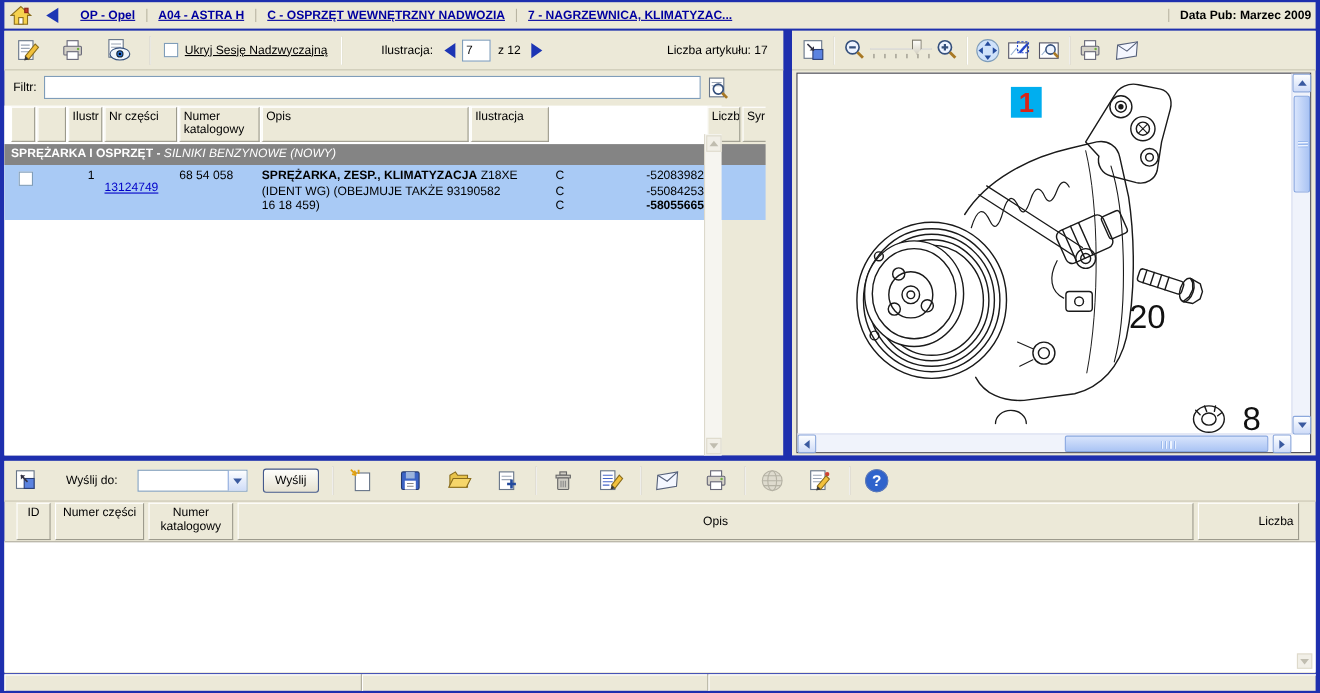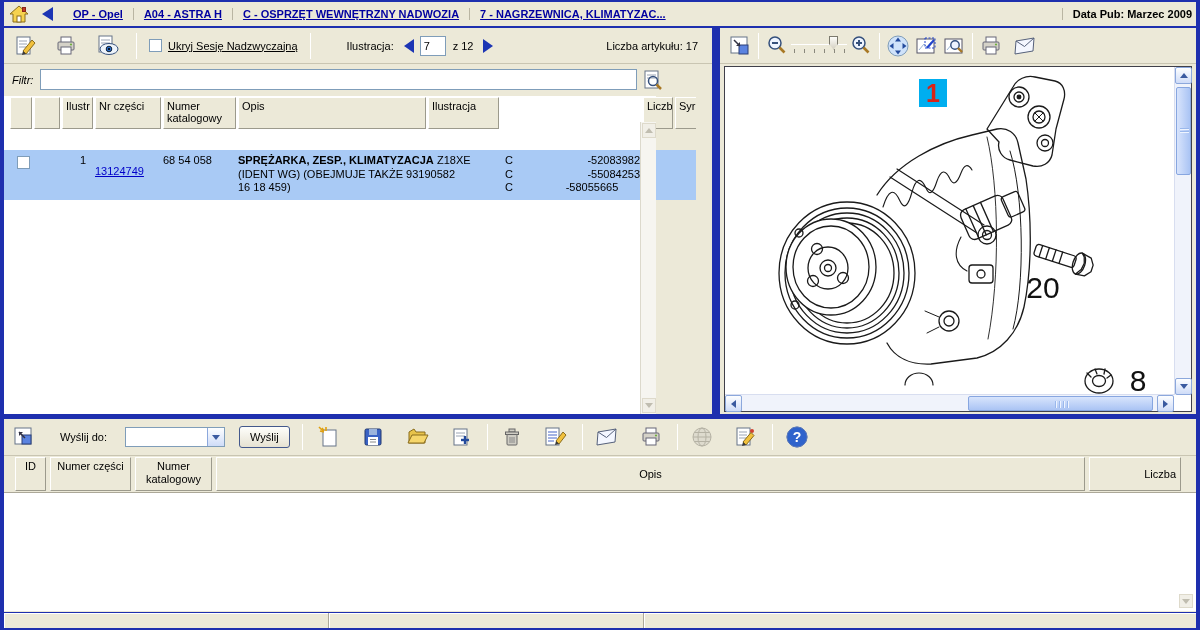--- a/index.html
+++ b/index.html
@@ -134,21 +134,21 @@
       <div class="vsep" style="margin-left:12px;"></div>
       <span style="margin-left:6px;padding-left:26px;">Ilustracja:</span>
       <div class="tri-l" style="margin-left:10px;"></div>
       <input class="txtin" style="width: 26px; height: 20px; margin-left: 6px;" value="7">
       <span style="margin-left:7px;">z 12</span>
       <div class="tri-r" style="margin-left:10px;"></div>
       <span style="margin-left:auto; margin-right:14px;">Liczba artykułu: 17</span>
     </div>
 
     <div class="abs" style="left:0; top:37px; width:708px; height:30px;">
-      <span class="abs" style="left:8px; top:9px;font-style:italic;">Filtr:</span>
+      <span class="abs" style="left:8px; top:9px;">Filtr:</span>
       <input class="txtin abs" style="left: 36px; top: 4px; width: 597px; height: 21px;" value="">
       <div class="tbi abs" style="left:635px; top:2px;">
         <svg width="24" height="24">
           <rect x="4" y="2" width="13" height="17" fill="#fff" stroke="#667488"></rect>
           <line x1="6" y1="6" x2="15" y2="6" stroke="#9aa4b4"></line>
             <line x1="6" y1="9" x2="15" y2="9" stroke="#9aa4b4"></line>
           <circle cx="12" cy="12" r="4.5" fill="none" stroke="#35507c" stroke-width="1.5"></circle>
           <line x1="15.5" y1="15.5" x2="20" y2="20" stroke="#a87824" stroke-width="2.5"></line>
         </svg>
       </div>
@@ -158,36 +158,40 @@
       <div class="hcell" style="left:6px;  width:22px;"></div>
       <div class="hcell" style="left:30px; width:26px;"></div>
       <div class="hcell" style="left:58px; width:31px;">Ilustr</div>
       <div class="hcell" style="left:91px; width:66px;">Nr części</div>
       <div class="hcell" style="left:159px; width:73px;">Numer katalogowy</div>
       <div class="hcell" style="left:234px; width:188px;">Opis</div>
       <div class="hcell" style="left:424px; width:71px;">Ilustracja</div>
       <div class="hcell" style="left:639px; width:30px;">Liczba</div>
       <div class="hcell" style="left:671px; width:21px; border-right:none;">Syr</div>
 
+      <div class="secbar">
+        <span class="t1">SPRĘŻARKA I OSPRZĘT -</span>
+        <span class="t2">SILNIKI BENZYNOWE (NOWY)</span>
+      </div>
 
       <div class="partrow">
         <span class="cb" style="left:13px; top:6px;"></span>
         <span style="left:58px; top:4px; width:24px; text-align:right;">1</span>
         <span class="plink" style="left:91px; top:4px;">13124749</span>
         <span style="left:159px; top:4px;">68 54 058</span>
         <span style="left:234px; top:4px; font-weight:bold;">SPRĘŻARKA, ZESP., KLIMATYZACJA</span>
         <span style="left:234px; top:18px;">(IDENT WG) (OBEJMUJE TAKŻE 93190582</span>
         <span style="left:234px; top:31px;">16 18 459)</span>
         <span style="left:433px; top:4px;">Z18XE</span>
         <span style="left:501px; top:4px;">C</span>
         <span style="left:501px; top:18px;">C</span>
         <span style="left:501px; top:31px;">C</span>
         <span style="left:540px; top:4px;  width:96px; text-align:right;">-52083982</span>
         <span style="left:540px; top:18px; width:96px; text-align:right;">-55084253</span>
-        <span style="left:540px; top:31px; width:96px; text-align:center;">-58055665</span>
+        <span style="left:540px; top:31px; width:96px; text-align:right;font-weight:bold;">-58055665</span>
         <span style="left:641px; top:4px;">1</span>
       </div>
 
       <div class="pscroll">
         <div class="sbtn-dis" style="top:1px;">
             <div class="chev-up-dis"></div>
           </div>
         <div class="sbtn-dis" style="bottom:1px;">
             <div class="chev-dn-dis"></div>
           </div>

